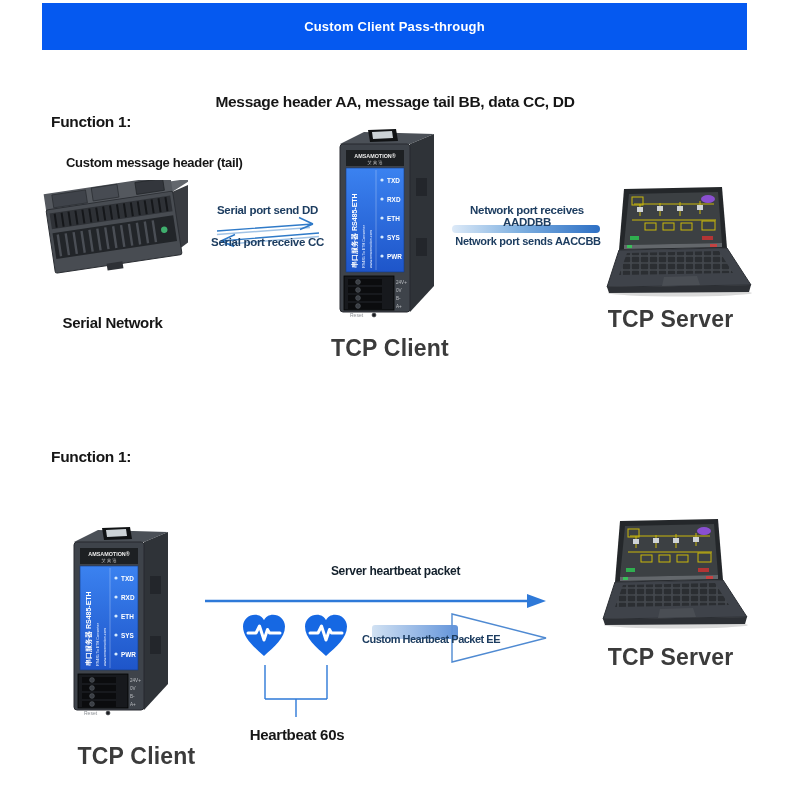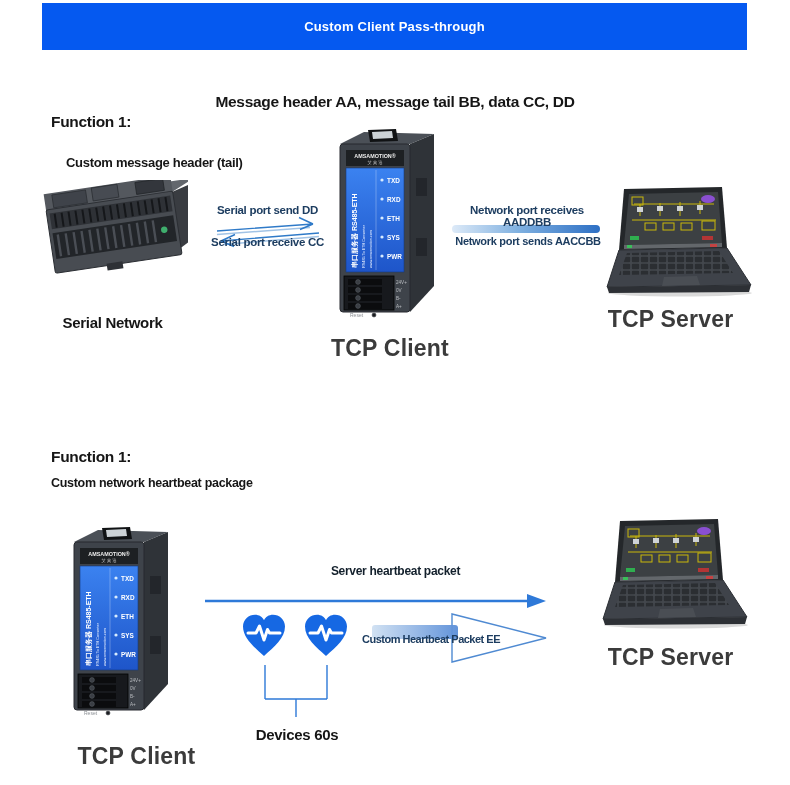--- a/index.html
+++ b/index.html
@@ -302,22 +302,21 @@
   <div id="serial-devices-label" class="abs cond ctr">Serial Network</div>
   <div id="tcp-client-1" class="abs devlabel">TCP Client</div>
   <div id="tcp-server-1" class="abs devlabel">TCP Server</div>
 
   <div id="sp-send" class="abs cond navy ctr">Serial port send DD</div>
   <div id="sp-recv" class="abs cond navy ctr">Serial port receive CC</div>
   <div id="np-recv" class="abs cond navy ctr">Network port receives AADDBB</div>
   <div id="np-send" class="abs cond navy ctr">Network port sends AACCBB</div>
 
   <div id="func2-title" class="abs cond">Function 1:</div>
-  <div id="func2-sub" class="abs cond">Custom network heartbeat package</div>
 
   <div id="hb-label" class="abs cond ctr">Server heartbeat packet</div>
   <div id="custom-hb-label" class="abs cond navy ctr">Custom Heartbeat Packet EE</div>
-  <div id="interval-label" class="abs cond ctr">Devices 60s</div>
+  <div id="interval-label" class="abs cond ctr">Heartbeat 60s</div>
 
   <div id="tcp-client-2" class="abs devlabel">TCP Client</div>
   <div id="tcp-server-2" class="abs devlabel">TCP Server</div>
 
 </div>
 
 </body></html>

